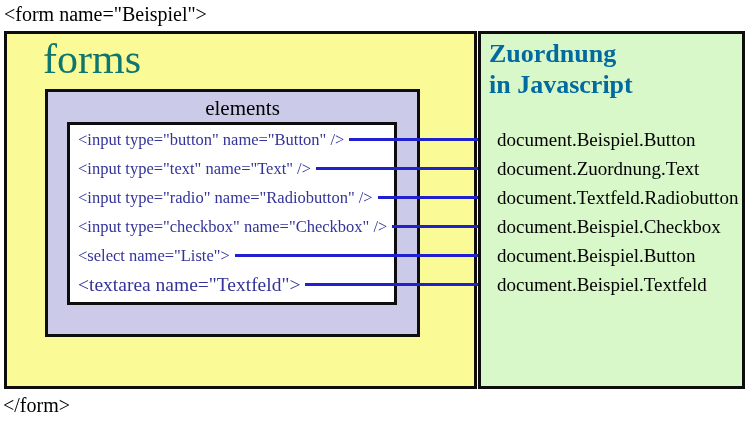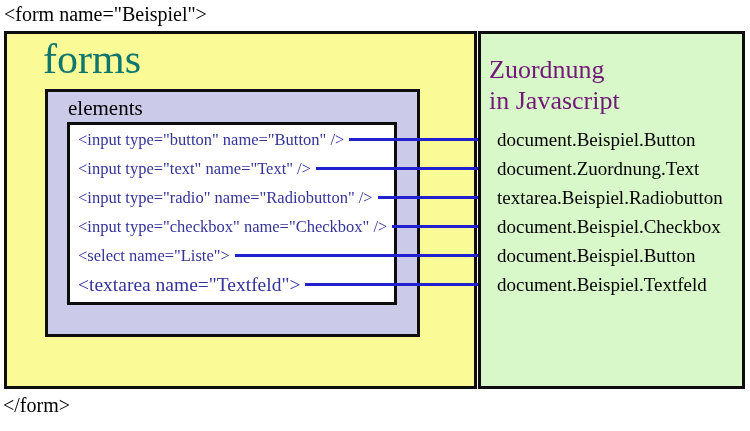--- a/index.html
+++ b/index.html
@@ -28,35 +28,35 @@
     background:var(--forms-bg);border:3px solid var(--border-color);
   }
   .forms-label{
     margin:2px 0 0 36px;font-size:42px;color:#0f766e;line-height:1.1;
   }
   .js-panel{
     position:absolute;left:478px;top:31px;width:267px;height:358px;
     background:var(--js-panel-bg);border:3px solid var(--border-color);
   }
   .js-title{
-    margin:20px 0 0 8px;font-size:26px;font-weight:normal;color:#701a75;line-height:1.2;
+    margin:4px 0 0 8px;font-size:26px;font-weight:bold;color:#0369a1;line-height:1.2;
   }
   .doc-list{
     position:absolute;left:0;top:91px;width:100%;
   }
   .doc-row{
     height:29px;display:flex;align-items:center;
     padding-left:16px;font-size:19px;color:#000;white-space:pre;
   }
   .elements-box{
     position:absolute;left:45px;top:89px;width:375px;height:248px;
     background:var(--elements-bg);border:3px solid var(--border-color);
   }
   .elements-label{
-    margin:4px 0 0 20px;font-size:21px;color:#000;
+    margin:4px 0 0 20px;font-size:21px;color:#000;text-align:center;
   }
   .element-list-box{
     position:absolute;left:67px;top:122px;width:330px;height:183px;
     background:#ffffff;border:3px solid var(--border-color);
     padding-left:8px;overflow:visible;
   }
   .el-row{
     height:29px;display:flex;align-items:center;overflow:visible;
   }
   .el-row .code{
@@ -82,21 +82,21 @@
   </div>
 
   <div class="js-panel">
     <div class="js-title">
       <div>Zuordnung</div>
       <div>in Javascript</div>
     </div>
     <div class="doc-list">
       <div class="doc-row">document.Beispiel.Button</div>
       <div class="doc-row">document.Zuordnung.Text</div>
-      <div class="doc-row">textarea.Beispiel.Radiobutton</div>
+      <div class="doc-row">document.Textfeld.Radiobutton</div>
       <div class="doc-row">document.Beispiel.Checkbox</div>
       <div class="doc-row">document.Beispiel.Button</div>
       <div class="doc-row">document.Beispiel.Textfeld</div>
     </div>
   </div>
 
   <div class="elements-box">
     <div class="elements-label">elements</div>
   </div>
 

